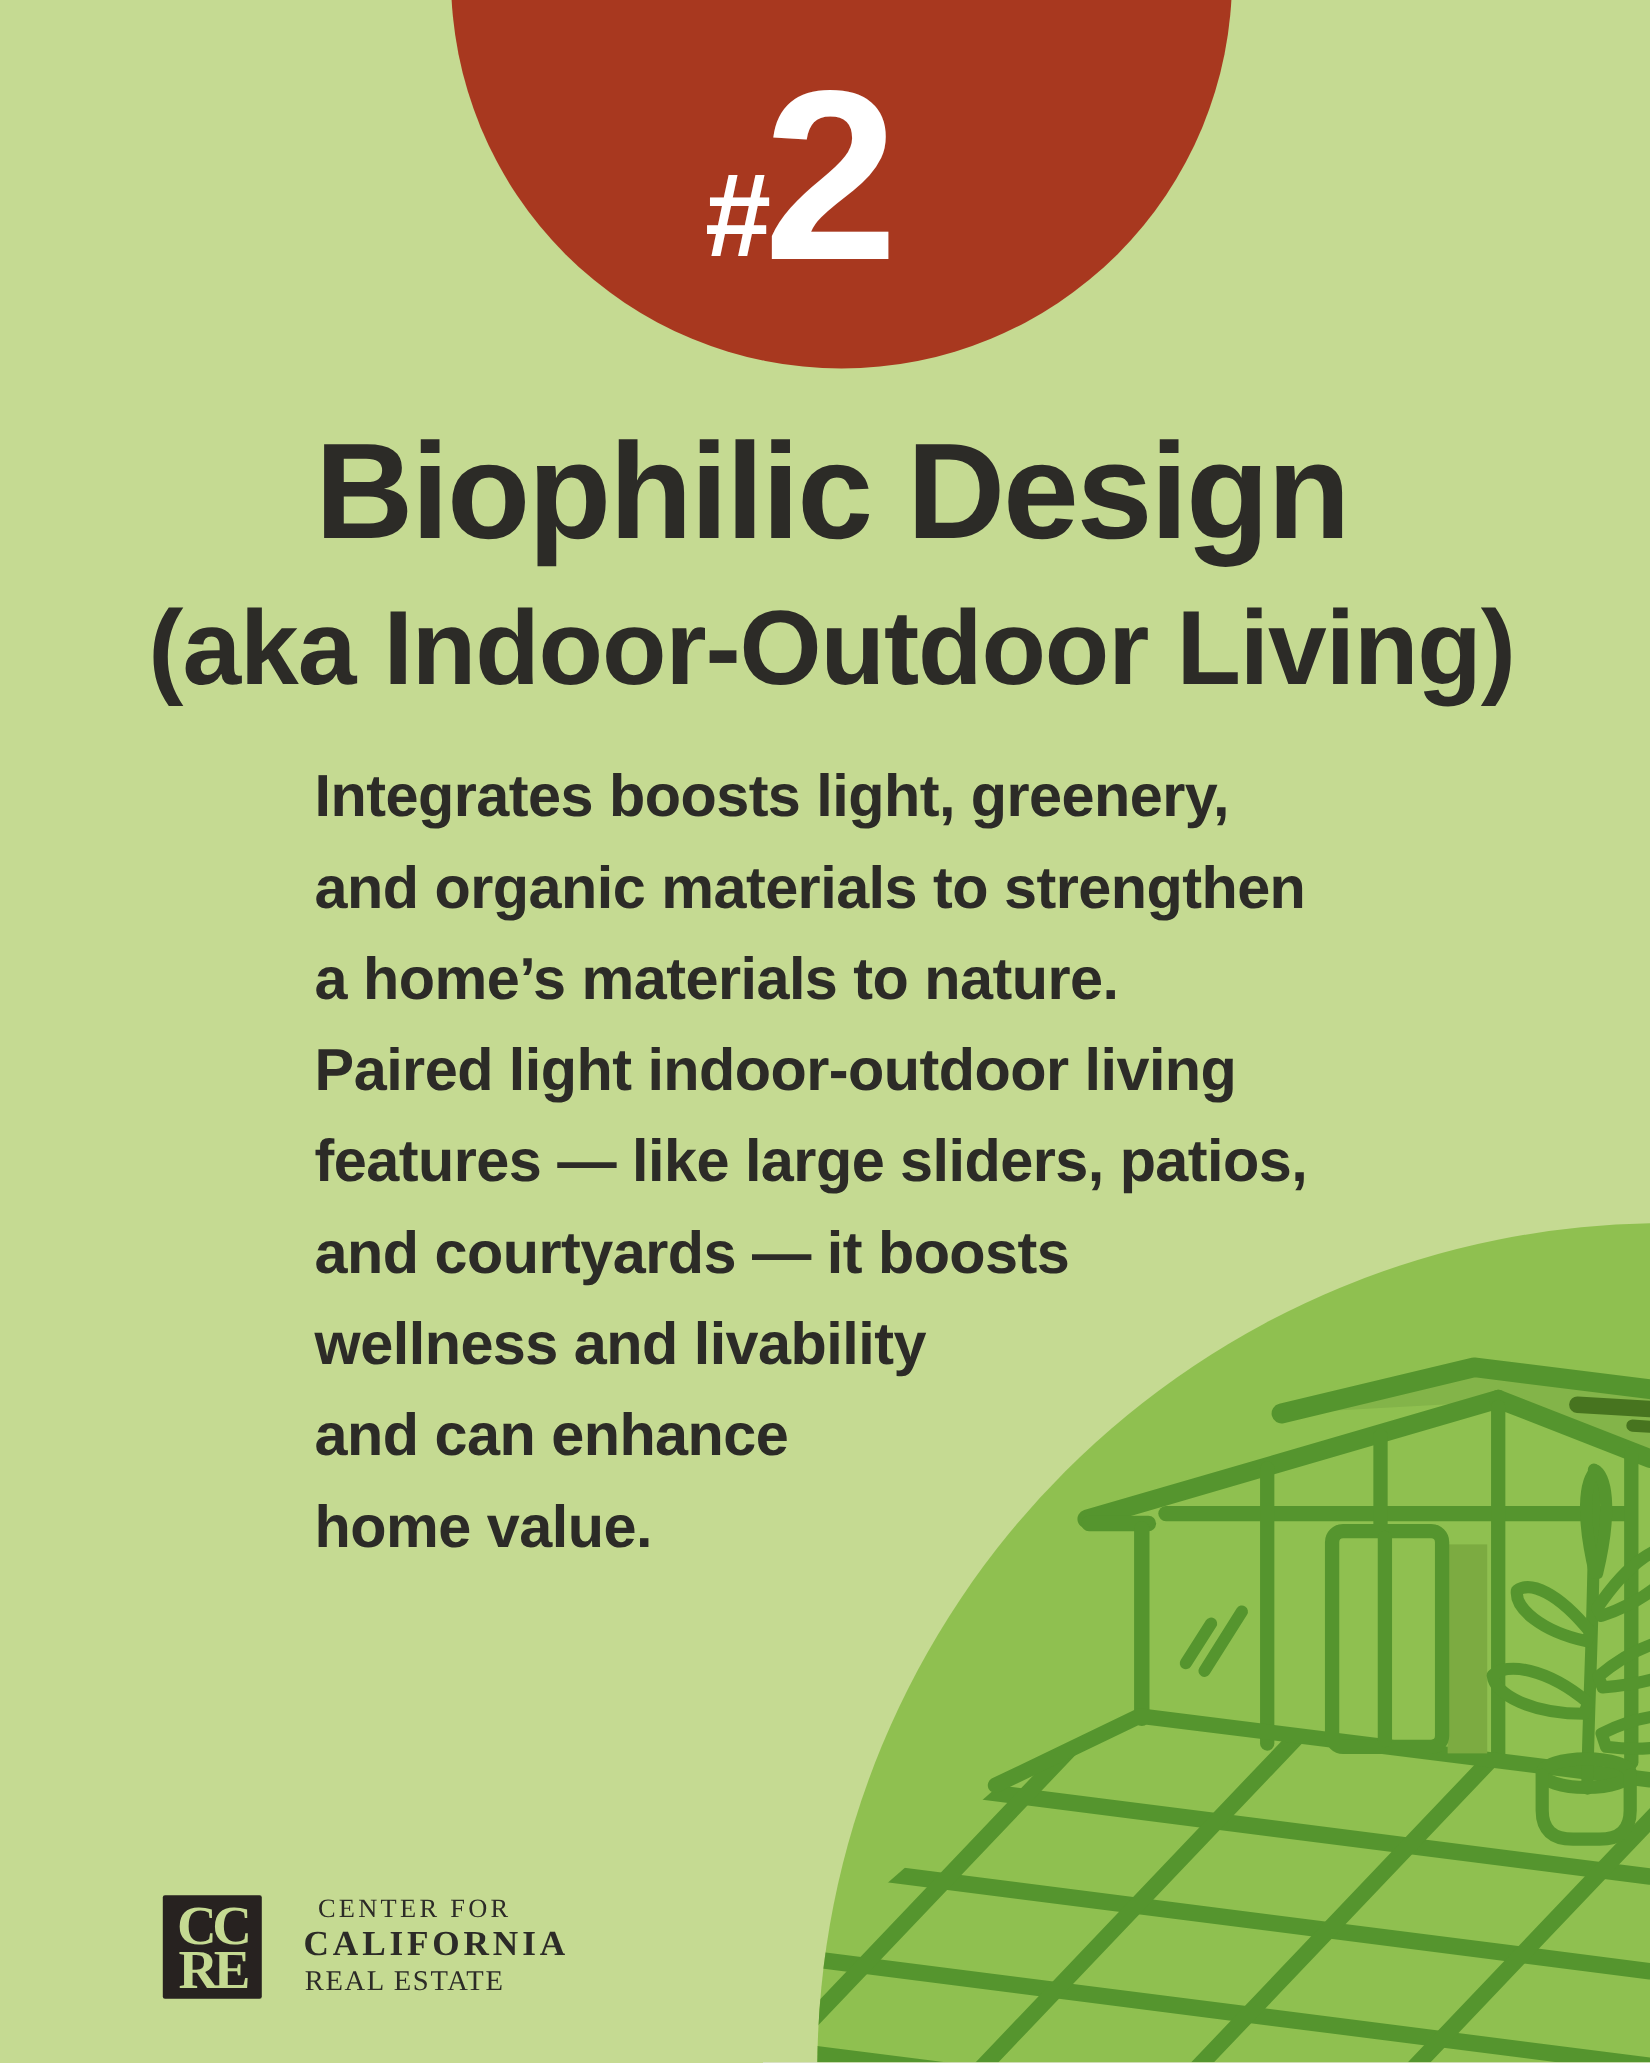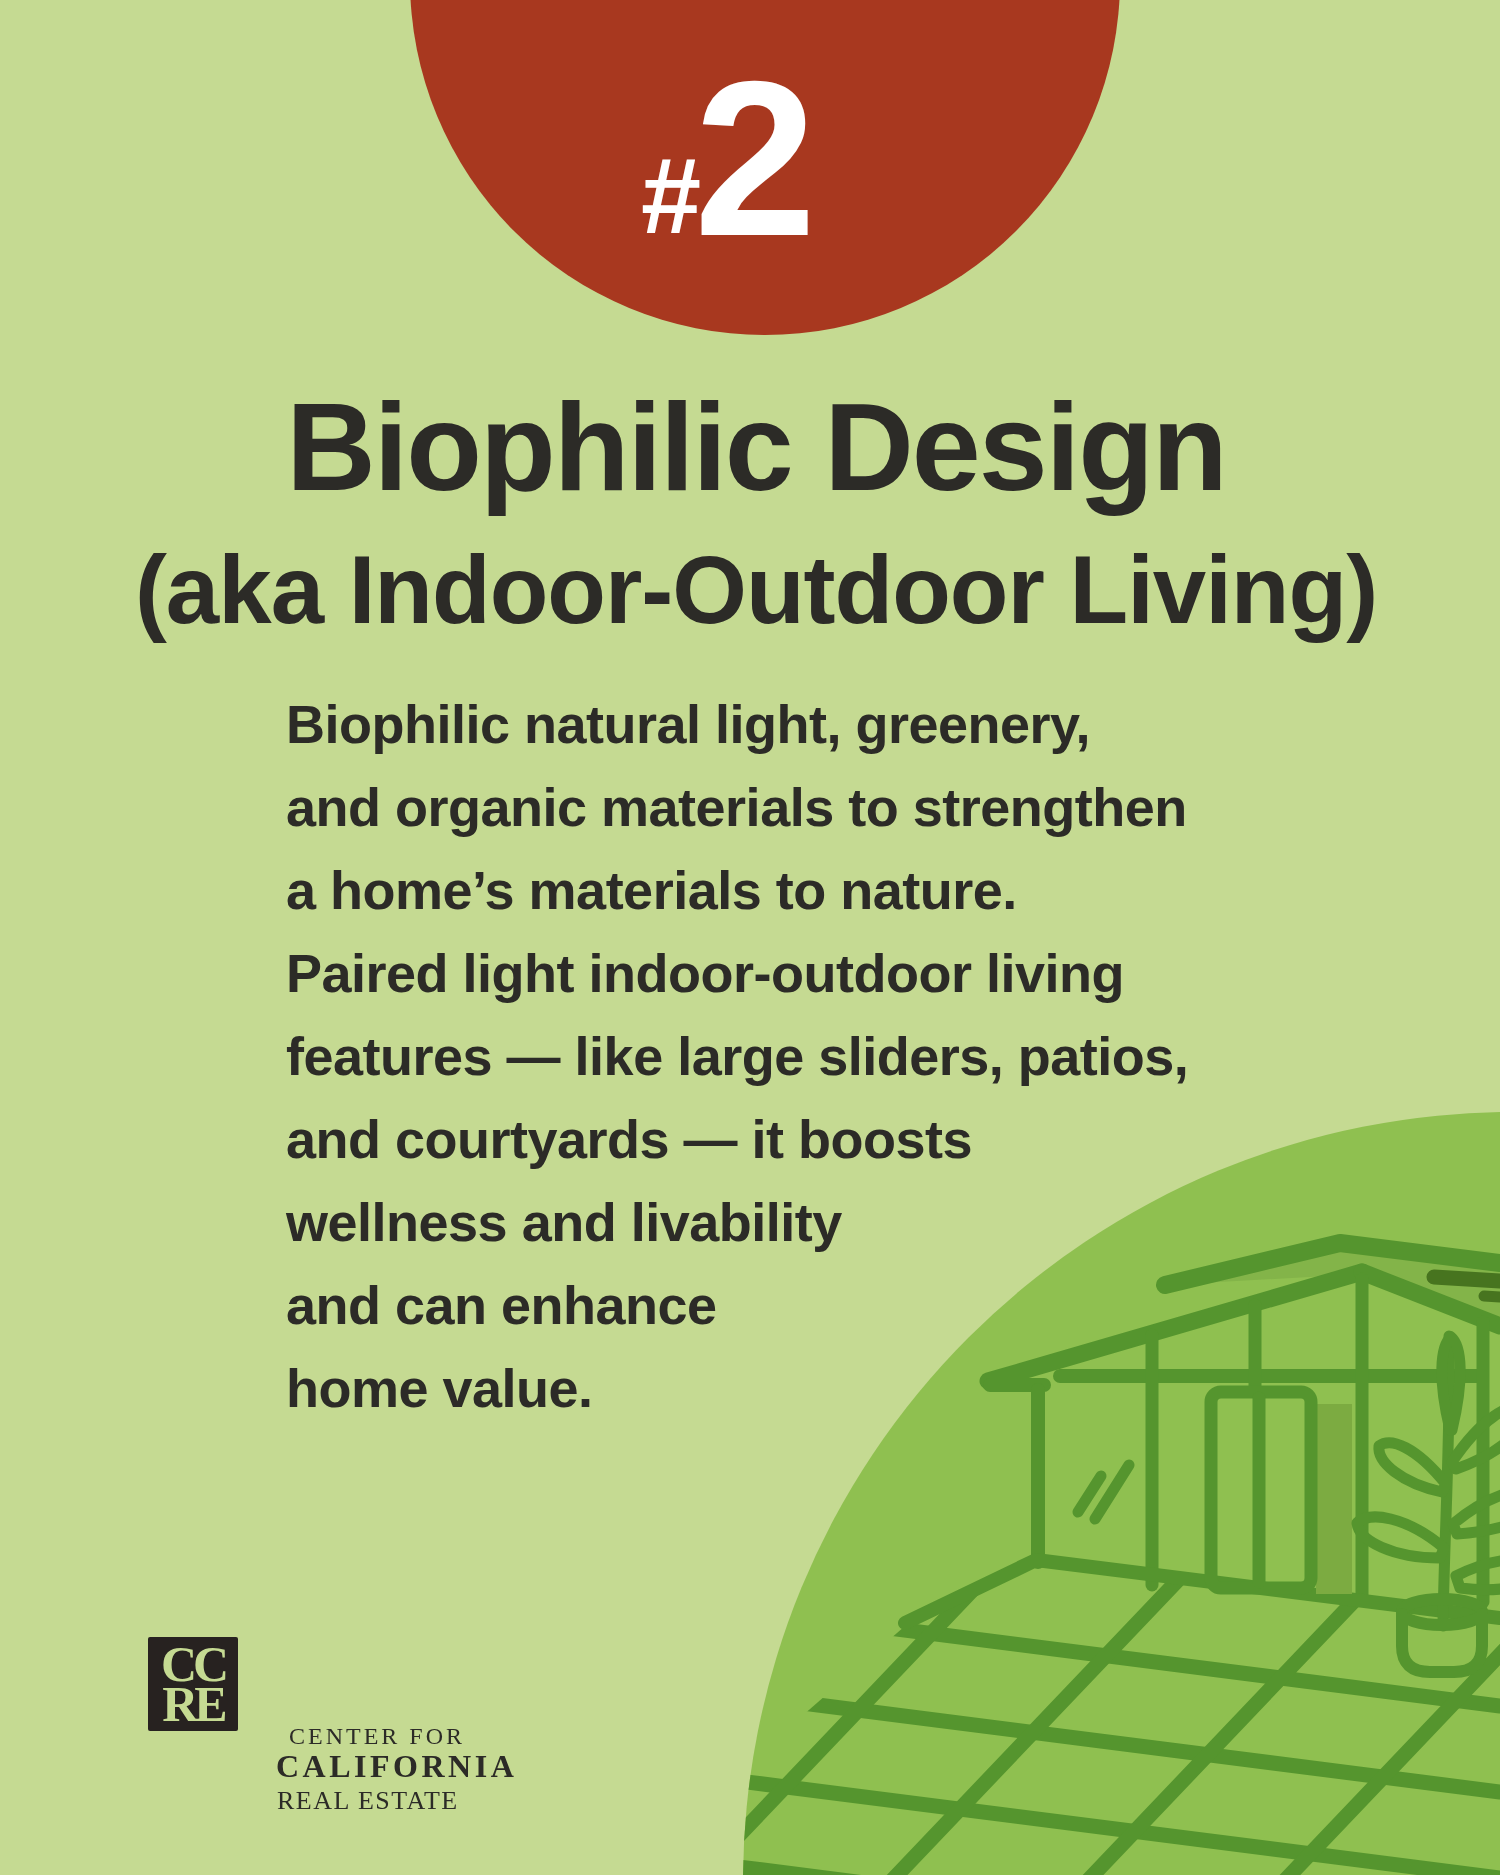--- a/index.html
+++ b/index.html
@@ -39,21 +39,21 @@
   
   .body-text{
     position:absolute;left:286px;top:683px;width:960px;
     font-size:54px;line-height:83px;font-weight:700;letter-spacing:-0.5px;
     color:var(--ink);
   }
   
   .illus{position:absolute;left:0;top:0;width:1500px;height:1875px;}
   
   .logo-square{
-    position:absolute;left:148px;top:1637px;width:90px;height:94px;
+    position:absolute;left:148px;top:1723px;width:90px;height:94px;
     background:var(--logo-dark);border-radius:2px;
     display:flex;flex-direction:column;align-items:center;justify-content:center;
     font-family:"Liberation Serif",serif;font-weight:700;
     color:var(--bg);line-height:40px;font-size:50px;letter-spacing:-4px;
   }
   .logo-square span{display:block;}
   .logo-line1{
     position:absolute;left:277px;top:1724px;
     font-family:"Liberation Serif",serif;font-size:24px;line-height:1;
     letter-spacing:3px;color:var(--ink);font-weight:400;margin-left:12px;
@@ -148,21 +148,21 @@
         <ellipse cx="1442" cy="1612" rx="40" ry="13" stroke-width="12"></ellipse>
         <path d="M1402,1614 L1402,1646 Q1402,1672 1430,1672 L1454,1672 Q1482,1672 1482,1646 L1482,1614" stroke-width="12"></path>
       </g>
     </g>
   </svg>
 
   <div class="title">Biophilic Design</div>
   <div class="subtitle">(aka Indoor-Outdoor Living)</div>
 
   <div class="body-text">
-    <div>Biophilic natural light, greenery,</div>
+    <div>Integrates boosts light, greenery,</div>
     <div>and organic materials to strengthen</div>
     <div>a home’s materials to nature.</div>
     <div>Paired light indoor-outdoor living</div>
     <div>features — like large sliders, patios,</div>
     <div>and courtyards — it boosts</div>
     <div>wellness and livability</div>
     <div>and can enhance</div>
     <div>home value.</div>
   </div>
 

